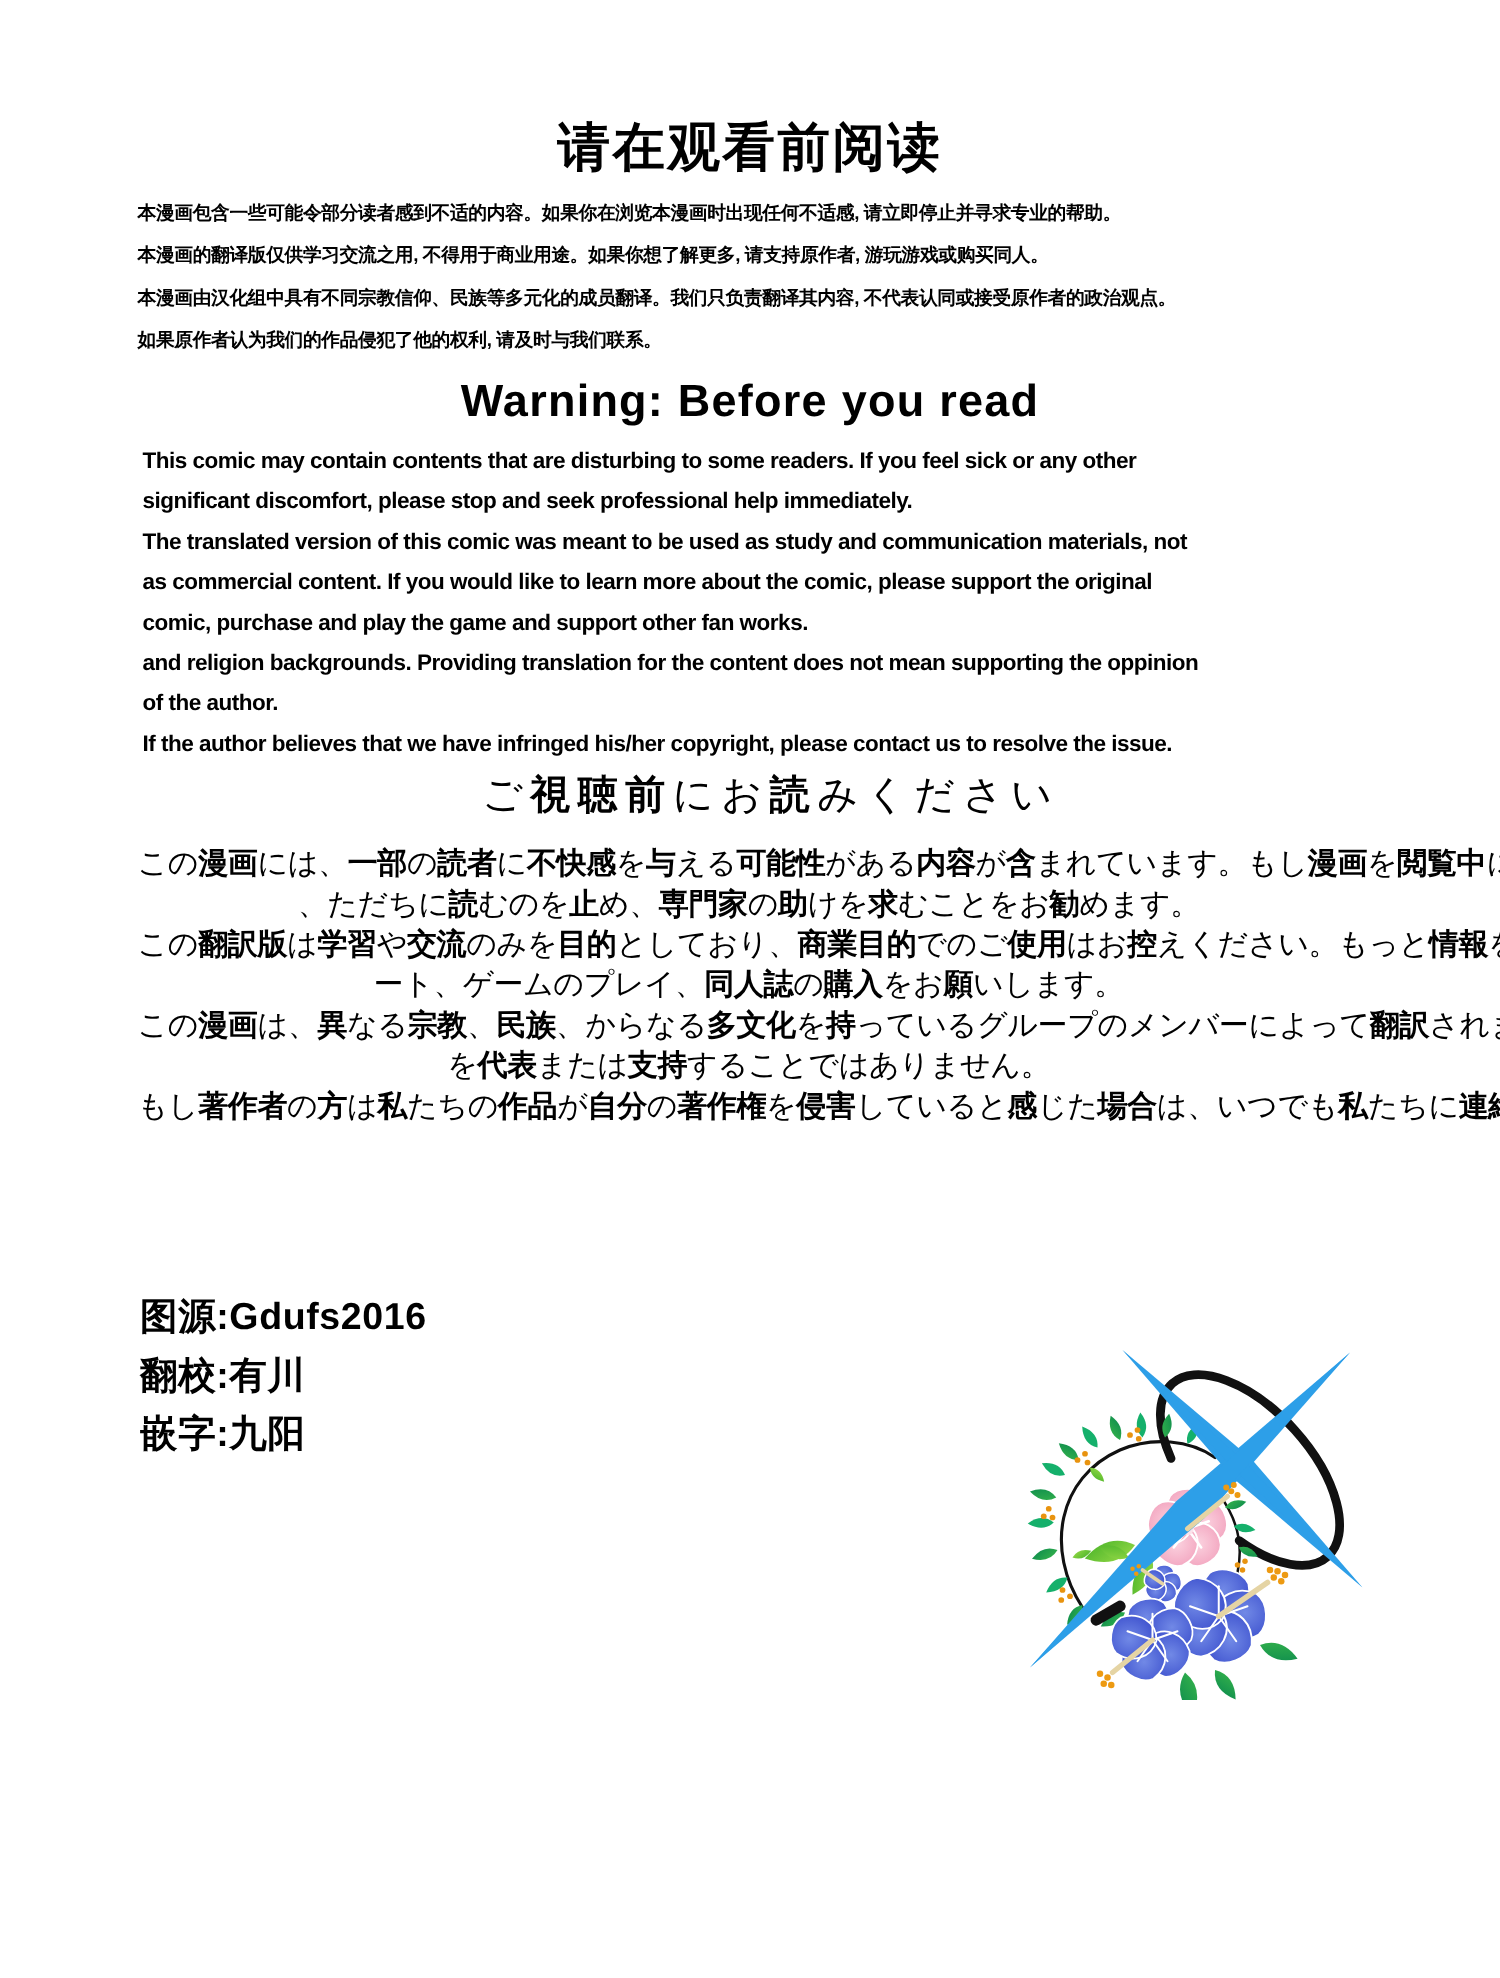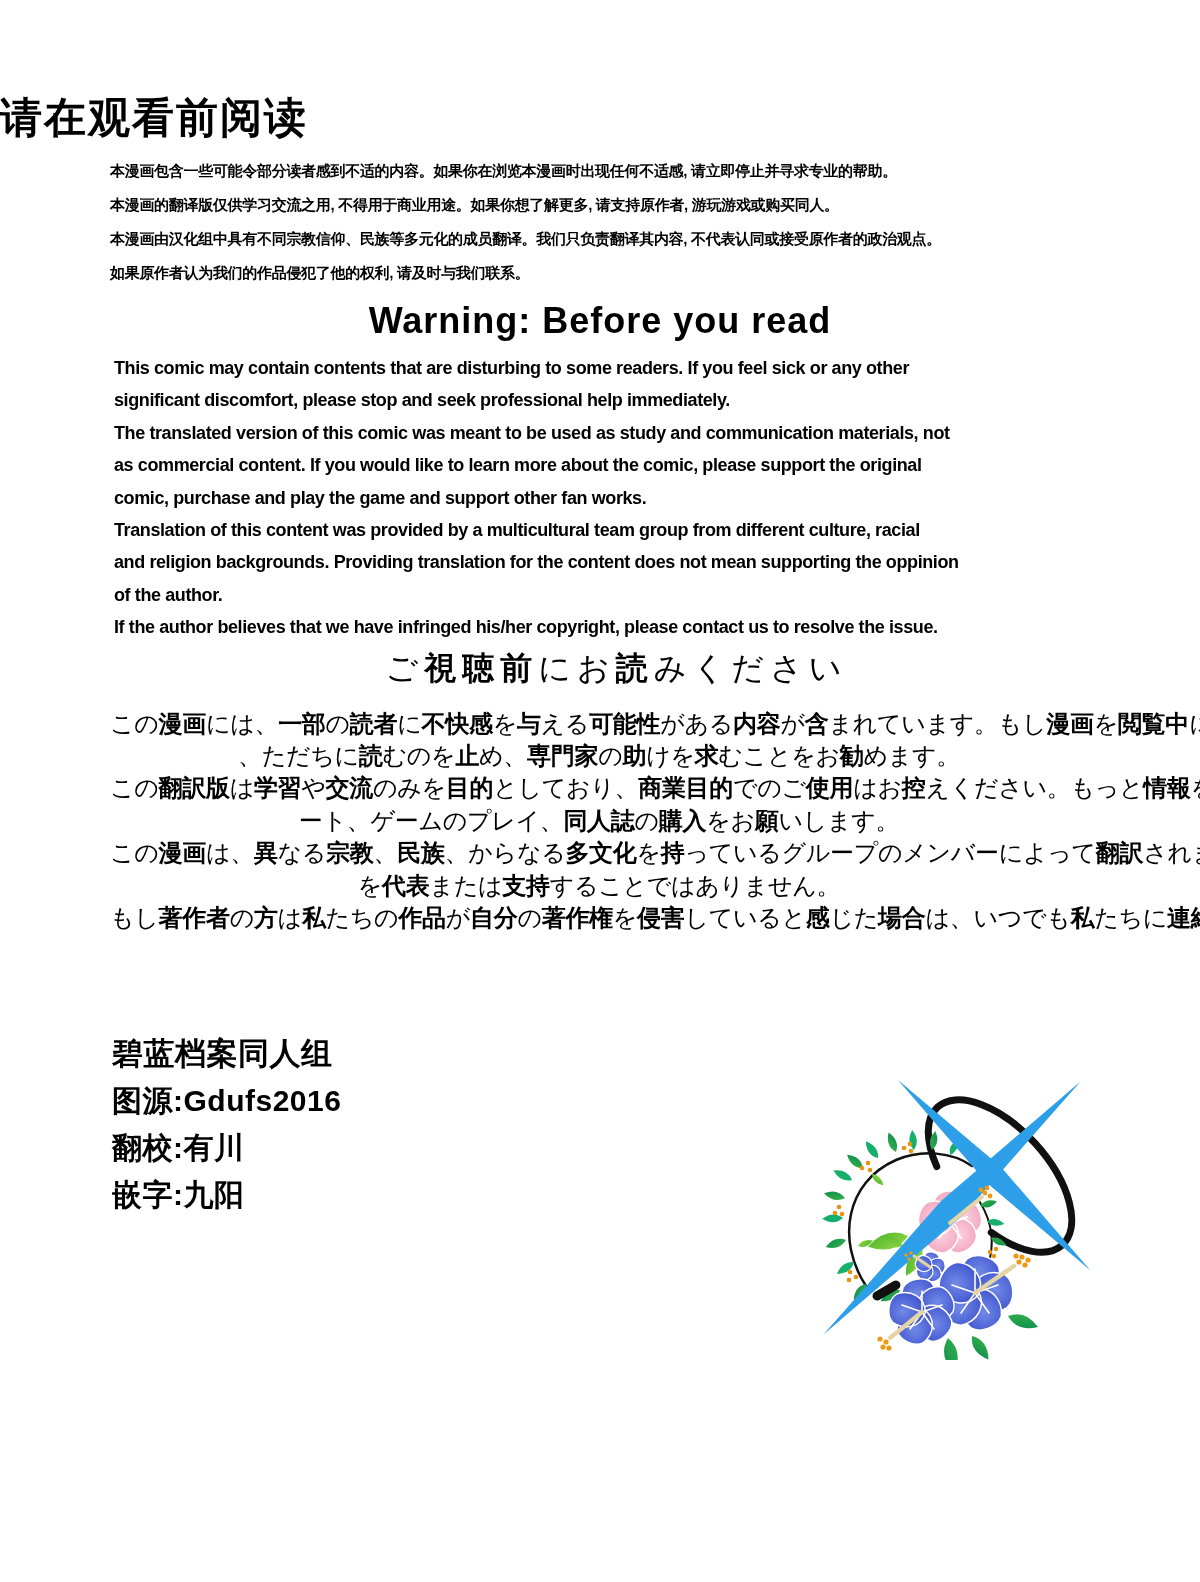--- a/index.html
+++ b/index.html
@@ -11,21 +11,21 @@
     background: #ffffff;
     color: #000000;
     overflow: hidden;
     font-family: "Liberation Sans", "DejaVu Sans", sans-serif;
   }
   .line { white-space: nowrap; }
 
   
   .cn-title {
     padding-top: 94px;
-    text-align: left;
+    text-align: center;
     font-size: 42px;
     line-height: 48px;
     font-weight: 800;
     letter-spacing: 2px;
   }
   .cn-body {
     margin: 12px 110px 0 110px;
     font-size: 15px;
     line-height: 34px;
     font-weight: 700;
@@ -115,42 +115,40 @@
   </section>
 
   <section>
     <h2 class="en-title">Warning: Before you read</h2>
     <div class="en-body">
       <div class="line">This comic may contain contents that are disturbing to some readers. If you feel sick or any other</div>
       <div class="line">significant discomfort, please stop and seek professional help immediately.</div>
       <div class="line">The translated version of this comic was meant to be used as study and communication materials, not</div>
       <div class="line">as commercial content. If you would like to learn more about the comic, please support the original</div>
       <div class="line">comic, purchase and play the game and support other fan works.</div>
-      <div class="line">Translation of this content was provided by a multicultural team group from different culture, racial</div>
       <div class="line">and religion backgrounds. Providing translation for the content does not mean supporting the oppinion</div>
       <div class="line">of the author.</div>
       <div class="line">If the author believes that we have infringed his/her copyright, please contact us to resolve the issue.</div>
     </div>
   </section>
 
   <section>
     <h2 class="jp-title">ご<b>視聴前</b>にお<b>読</b>みください</h2>
     <div class="jp-body">
       <div class="line">この<b>漫画</b>には、<b>一部</b>の<b>読者</b>に<b>不快感</b>を<b>与</b>える<b>可能性</b>がある<b>内容</b>が<b>含</b>まれています。もし<b>漫画</b>を<b>閲覧中</b>に<b>何</b>らかの<b>不快</b>を<b>感</b>じた<b>場合</b></div>
       <div class="line">、ただちに<b>読</b>むのを<b>止</b>め、<b>専門家</b>の<b>助</b>けを<b>求</b>むことをお<b>勧</b>めます。</div>
       <div class="line">この<b>翻訳版</b>は<b>学習</b>や<b>交流</b>のみを<b>目的</b>としており、<b>商業目的</b>でのご<b>使用</b>はお<b>控</b>えください。もっと<b>情報</b>を<b>知</b>りたい<b>方</b>は、<b>原作者</b>のサポ</div>
       <div class="line">ート、ゲームのプレイ、<b>同人誌</b>の<b>購入</b>をお<b>願</b>いします。</div>
       <div class="line">この<b>漫画</b>は、<b>異</b>なる<b>宗教</b>、<b>民族</b>、からなる<b>多文化</b>を<b>持</b>っているグループのメンバーによって<b>翻訳</b>されましたが、<b>原作者</b>の<b>政治見解</b></div>
       <div class="line">を<b>代表</b>または<b>支持</b>することではありません。</div>
       <div class="line">もし<b>著作者</b>の<b>方</b>は<b>私</b>たちの<b>作品</b>が<b>自分</b>の<b>著作権</b>を<b>侵害</b>していると<b>感</b>じた<b>場合</b>は、いつでも<b>私</b>たちに<b>連絡</b>することができます。</div>
     </div>
   </section>
 
   <div class="credits">
-    <div class="line group-name">碧蓝档案同人组</div>
     <div class="line">图源:Gdufs2016</div>
     <div class="line">翻校:有川</div>
     <div class="line">嵌字:九阳</div>
   </div>
 
 
   <svg class="logo" viewBox="798 1040 320 320" xmlns="http://www.w3.org/2000/svg" aria-hidden="true">
     <defs>
       <path id="leaf" d="M0 0 Q 7 -6 16 0 Q 7 6 0 0 Z"></path>
       <path id="petal" d="M0 3 C -15 1 -21 -14 -14 -26 C -8 -34 8 -34 14 -26 C 21 -14 15 1 0 3 Z"></path>

